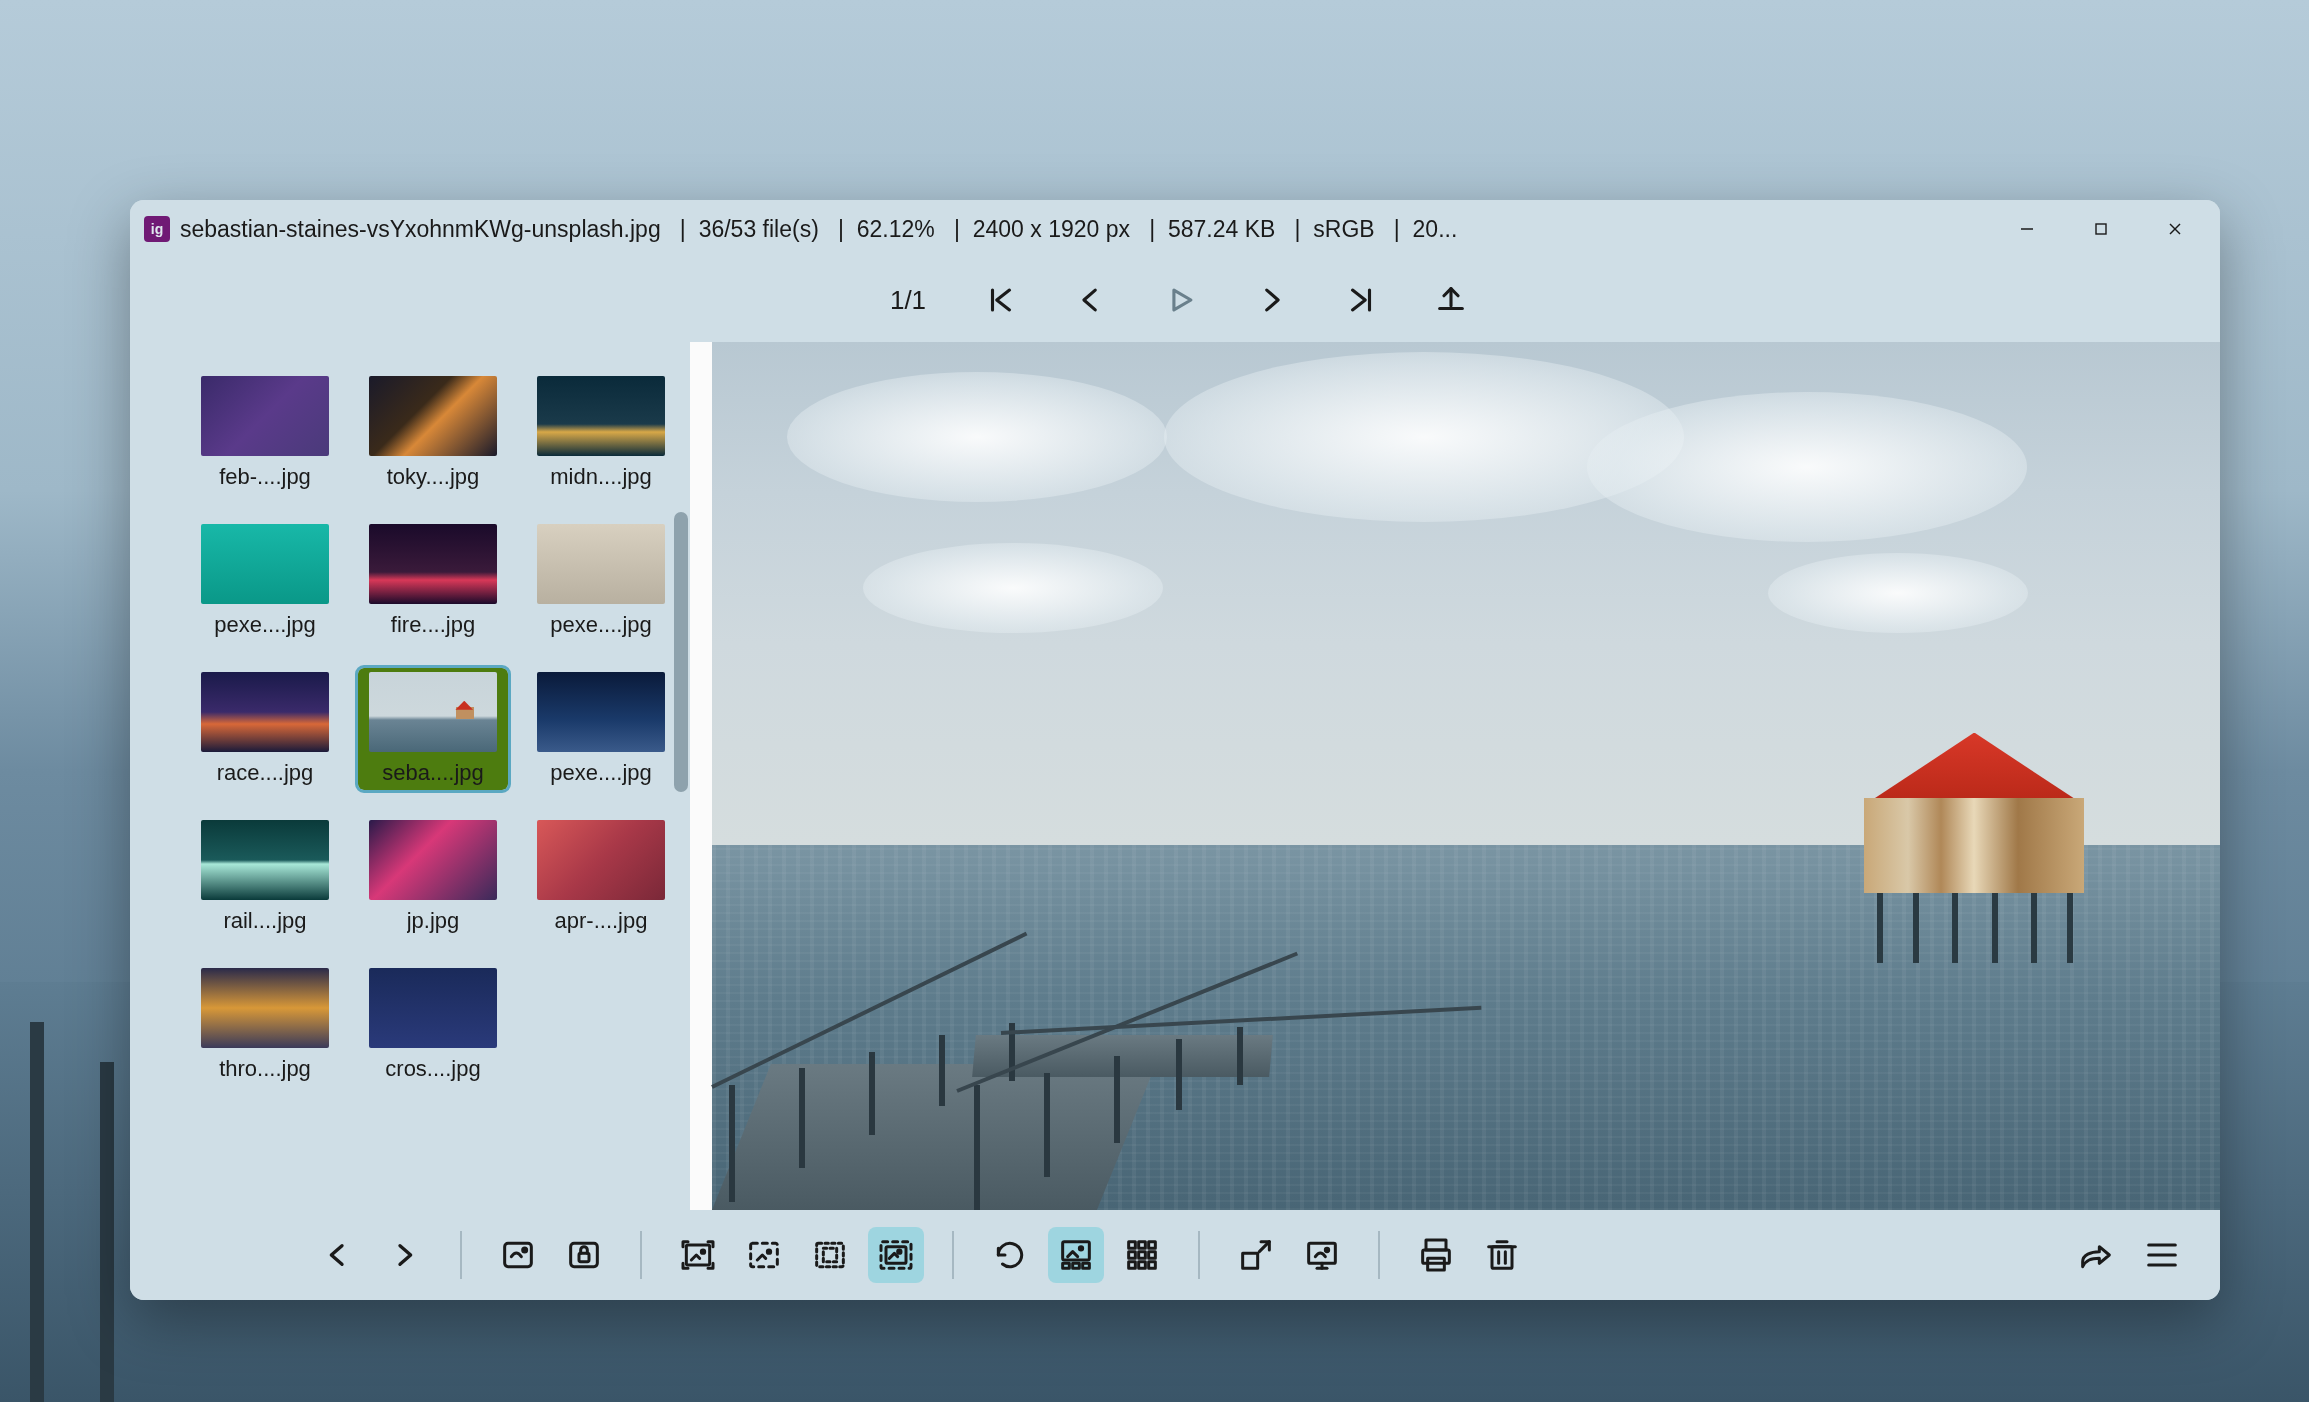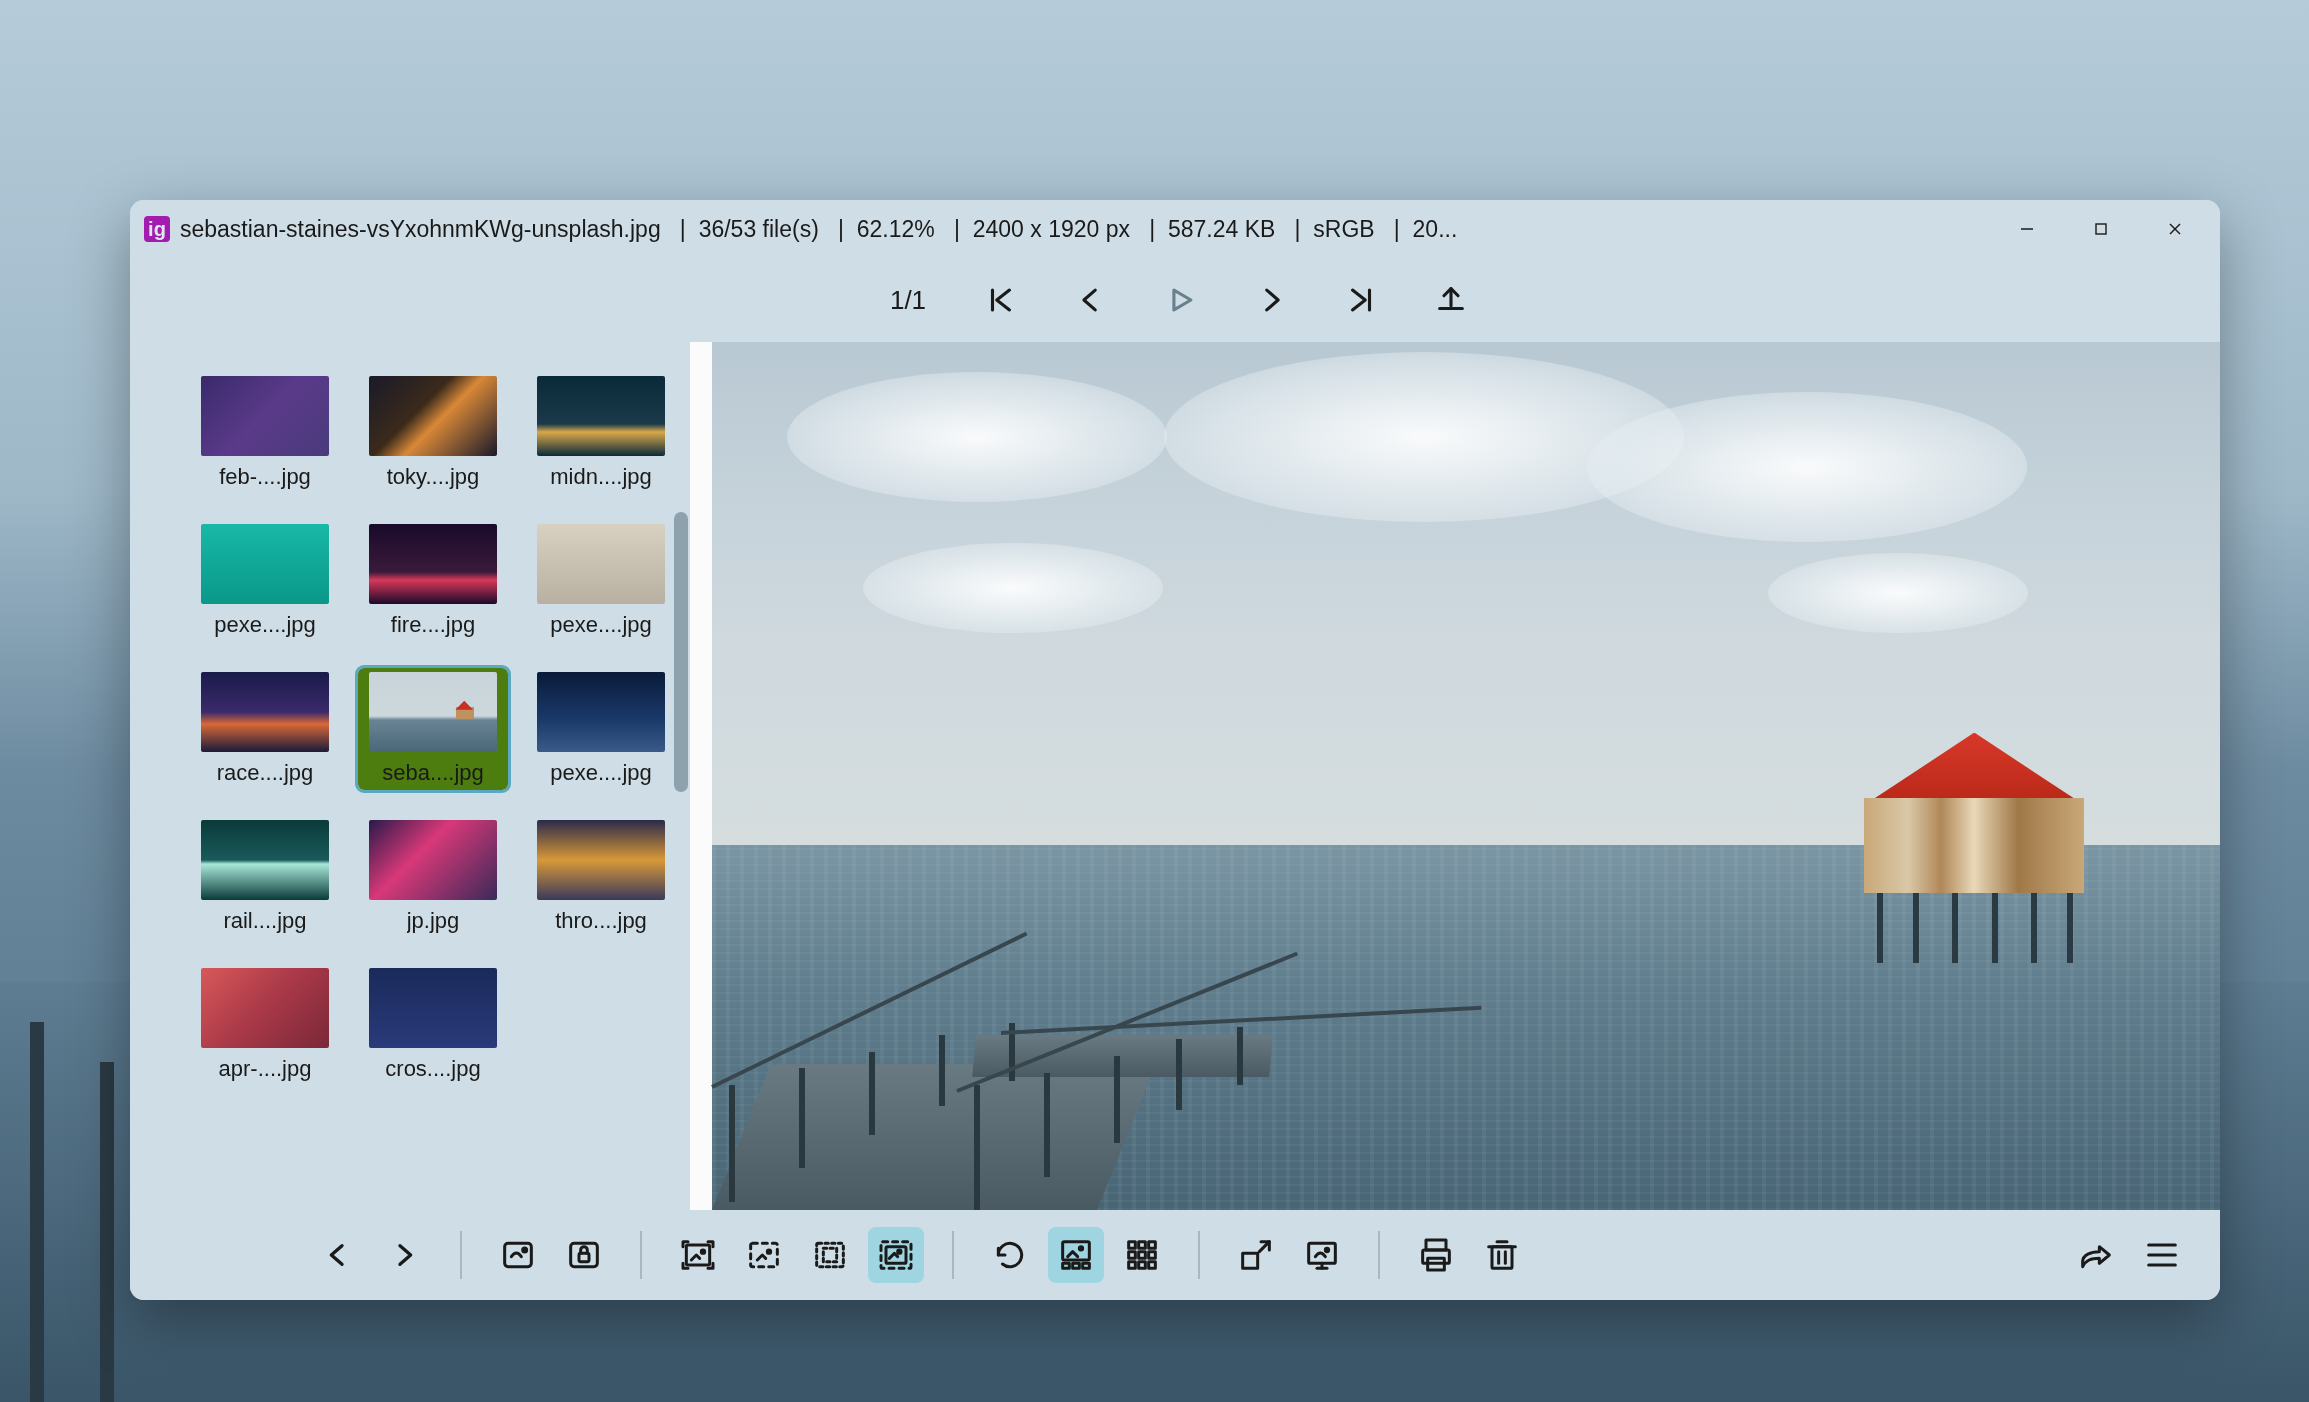--- a/index.html
+++ b/index.html
@@ -51,25 +51,25 @@
 
 .titlebar {
   height: 58px;
   display: flex;
   align-items: center;
   padding: 0 8px 0 14px;
   background: #cfdee6;
 }
 .titlebar .app-icon {
   width: 26px; height: 26px;
-  background: #a21caf;
+  background: #701a75;
   border-radius: 4px;
   display: flex; align-items: center; justify-content: center;
   color: #dfe8ee;
-  font-size: 20px;
+  font-size: 14px;
   font-weight: 700;
   margin-right: 10px;
 }
 .titlebar .title-text {
   font-size: 23px;
   color: #1a1a1a;
   white-space: nowrap;
   overflow: hidden;
   text-overflow: ellipsis;
   flex: 1;
@@ -435,26 +435,26 @@
           </div>
           <div class="thumb-item">
             <div class="thumb-img" style="background: linear-gradient(rgb(10, 58, 58), rgb(26, 90, 90) 50%, rgb(168, 232, 216) 55%, rgb(10, 58, 58));"></div>
             <div class="thumb-label">rail....jpg</div>
           </div>
           <div class="thumb-item">
             <div class="thumb-img" style="background: linear-gradient(135deg, rgb(42, 26, 74), rgb(216, 56, 120) 40%, rgb(58, 42, 90));"></div>
             <div class="thumb-label">jp.jpg</div>
           </div>
           <div class="thumb-item">
+            <div class="thumb-img" style="background: linear-gradient(135deg, rgb(216, 88, 88), rgb(168, 56, 72), rgb(122, 40, 56));"></div>
+            <div class="thumb-label">apr-....jpg</div>
+          </div>
+          <div class="thumb-item">
             <div class="thumb-img" style="background: linear-gradient(rgb(42, 42, 74), rgb(216, 152, 56) 50%, rgb(58, 58, 90));"></div>
             <div class="thumb-label">thro....jpg</div>
-          </div>
-          <div class="thumb-item">
-            <div class="thumb-img" style="background: linear-gradient(135deg, rgb(216, 88, 88), rgb(168, 56, 72), rgb(122, 40, 56));"></div>
-            <div class="thumb-label">apr-....jpg</div>
           </div>
           <div class="thumb-item">
             <div class="thumb-img" style="background: linear-gradient(rgb(26, 42, 90), rgb(42, 58, 122));"></div>
             <div class="thumb-label">cros....jpg</div>
           </div>
         </div>
       <div class="sidebar-scrollbar">
         <div class="sidebar-thumb"></div>
       </div>
     </div>

